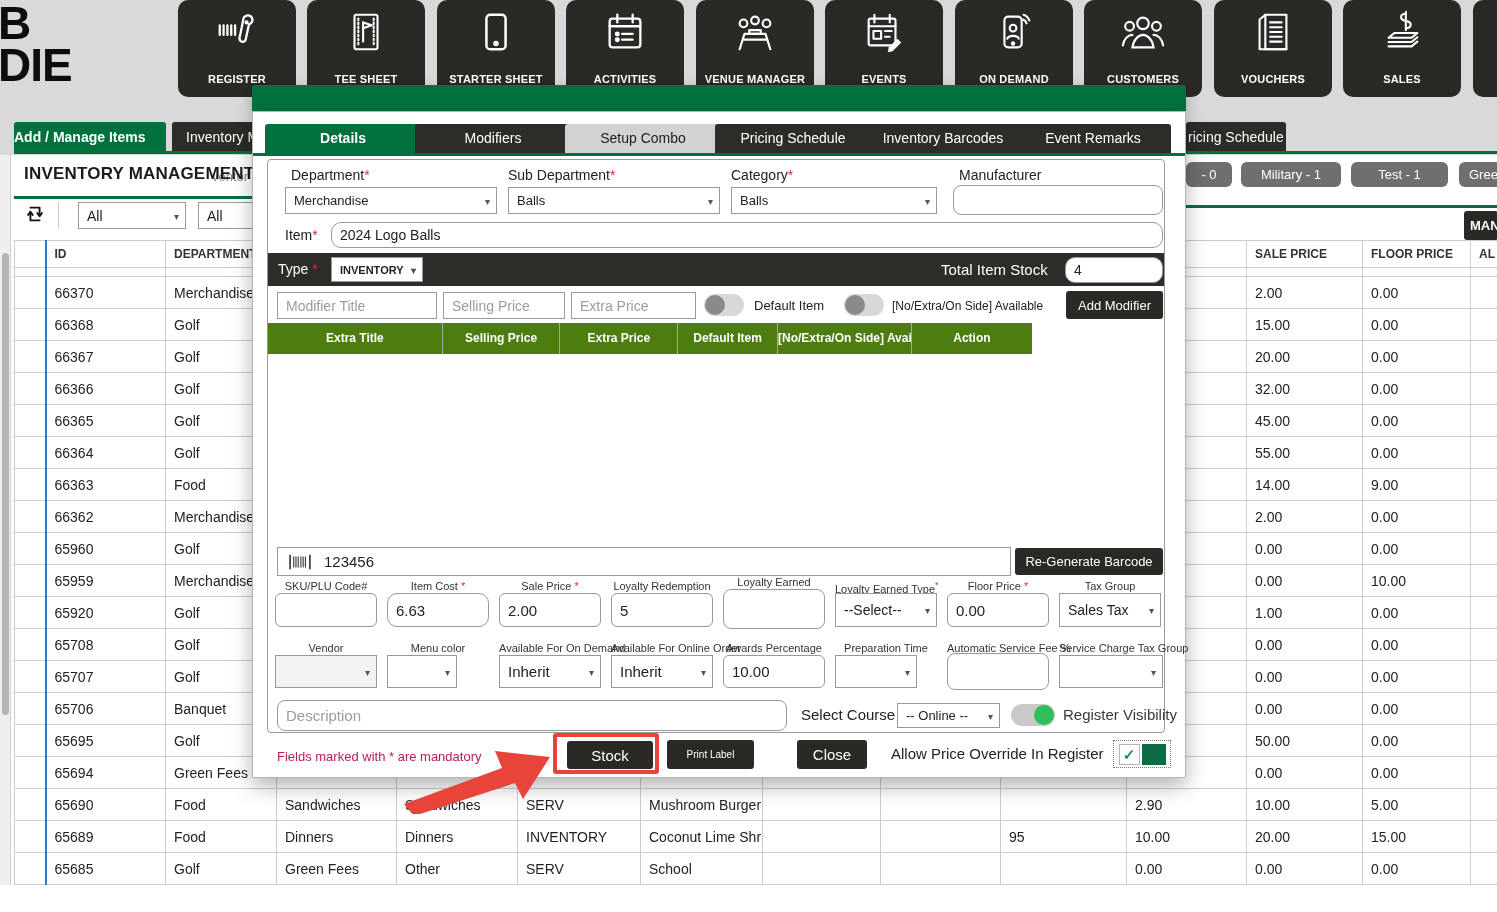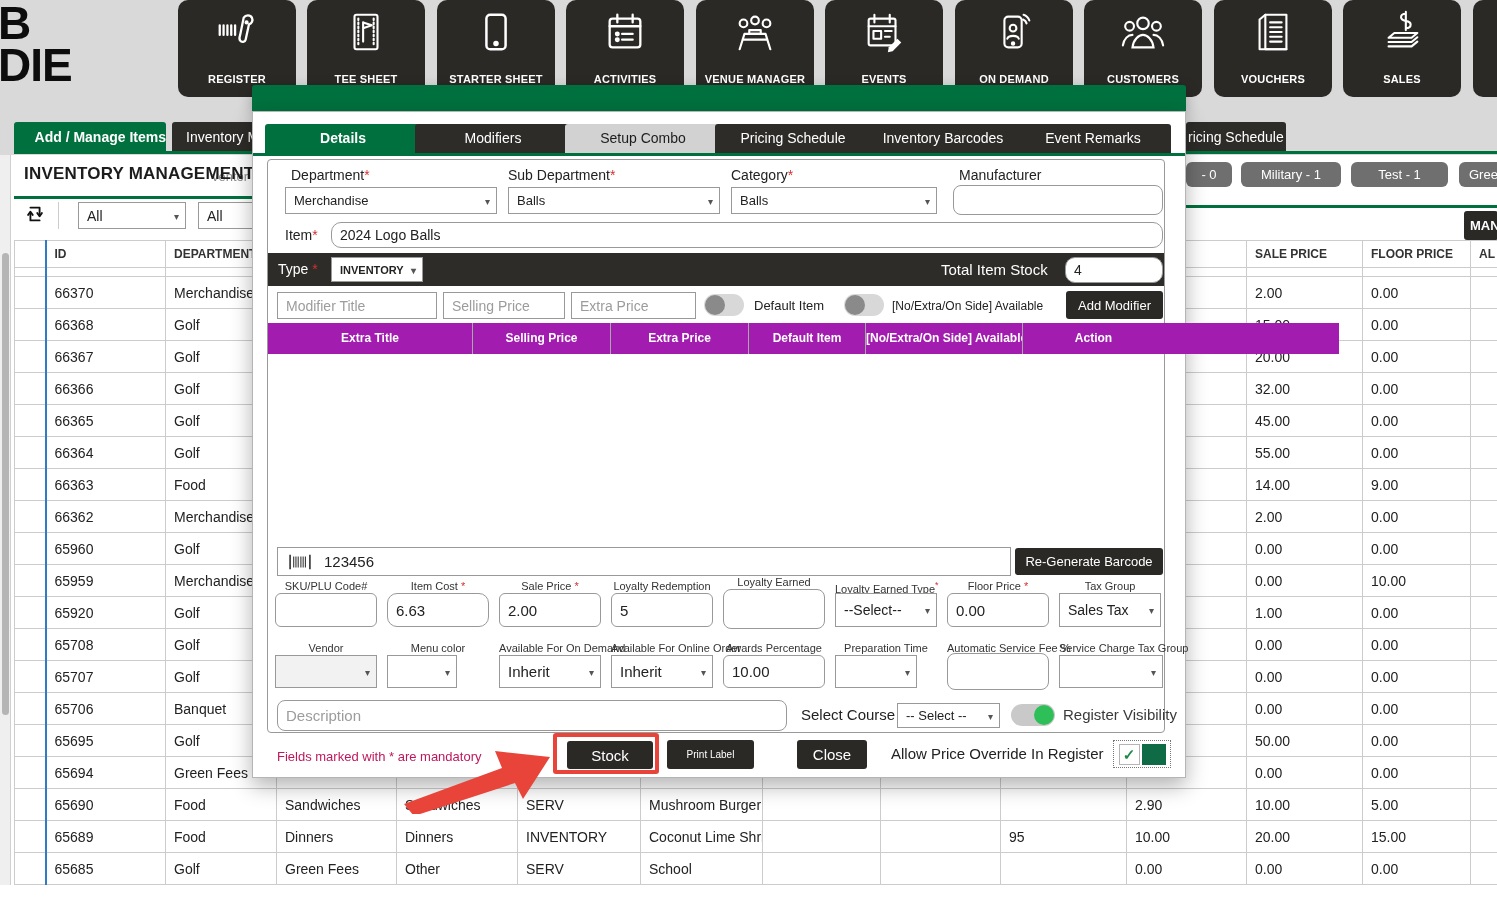--- a/index.html
+++ b/index.html
@@ -8,21 +8,21 @@
 .abs{position:absolute}
 
 .brand{position:absolute;left:-2px;top:2px;z-index:1;font-weight:800;color:#0d0d0d;line-height:.92;letter-spacing:-1px}
 .brand .b1{font-size:46px}
 .brand .b2{font-size:46px}
 .tile{position:absolute;top:0;width:118px;height:97px;background:#2b2926;border-radius:10px;z-index:1;cursor:pointer}
 .tile svg{position:absolute;top:9px;left:50%;transform:translateX(-50%)}
 .tile .tl{position:absolute;bottom:12px;width:100%;text-align:center;color:#fff;font-size:11px;font-weight:700;letter-spacing:.2px;white-space:nowrap;overflow:hidden}
 
 .content-bg{position:absolute;left:0;top:155px;width:1497px;height:757px;background:#fff;z-index:0}
-.tab{position:absolute;top:122px;height:30px;line-height:30px;text-align:right;font-size:14px;border-radius:3px 3px 0 0;z-index:2;cursor:pointer;white-space:nowrap}
+.tab{position:absolute;top:122px;height:30px;line-height:30px;text-align:left;font-size:14px;border-radius:3px 3px 0 0;z-index:2;cursor:pointer;white-space:nowrap}
 .green-bg{background:#00713e;color:#fff;font-weight:700}
 .dark-bg{background:#2e2c29;color:#fff}
 .hline{position:absolute;height:3px;background:#00713e;z-index:2}
 .page-title{position:absolute;left:24px;top:164px;font-size:17px;font-weight:800;color:#1c1c1c;z-index:3;letter-spacing:.2px}
 .overlap-x{position:absolute;left:212px;top:169px;font-size:13px;color:#8a8a8a;z-index:2}
 .pill{position:absolute;top:162px;height:25px;line-height:25px;background:#6f6f6f;color:#fff;font-size:13px;text-align:center;border-radius:6px;z-index:2;cursor:pointer;overflow:hidden;white-space:nowrap}
 .btn-dark{background:#2b2926;color:#fff;text-align:center;border-radius:3px;cursor:pointer;border:none;font-family:inherit}
 .sel{position:relative;background:#fff;border:1px solid #999;font-size:14px;color:#222;padding:0 18px 0 8px;display:flex;align-items:center;cursor:pointer;white-space:nowrap;overflow:hidden}
 .sel::after{content:"▾";position:absolute;right:6px;top:50%;transform:translateY(-50%);color:#555;font-size:10px}
 .inp{background:#fff;border:1px solid #999;font-size:14px;color:#222;padding:0 8px;font-family:inherit;outline:none}
@@ -42,21 +42,21 @@
 .modal-topbar{position:absolute;left:252px;top:85px;width:934px;height:26px;background:#00713e;border-radius:3px 3px 0 0;z-index:10;box-shadow:0 4px 14px rgba(0,0,0,.25)}
 .modal-body{position:absolute;left:252px;top:111px;width:934px;height:667px;background:#fff;border:1px solid #b5b5b5;z-index:10;box-shadow:0 8px 20px rgba(0,0,0,.3)}
 .mtab{position:absolute;top:12px;width:156px;height:29px;line-height:29px;text-align:center;font-size:14px;border-radius:3px 3px 0 0;cursor:pointer}
 .mtab.lite{background:#d2d2d2;color:#1d1d1d}
 .m-underline{position:absolute;left:0;top:41px;width:932px;height:3px;background:#00713e}
 .inner-box{position:absolute;left:14px;top:47px;width:898px;height:574px;border:1px solid #999;border-radius:4px}
 .lb{position:absolute;font-size:14px;color:#222;white-space:nowrap}
 .lb-s{position:absolute;font-size:11px;color:#333;white-space:nowrap;text-align:center}
 .req{color:#d43030}
 .type-bar{position:absolute;left:15px;top:141px;width:896px;height:33px;background:#2e2c29}
-.ghead{position:absolute;left:15px;top:211px;width:1071px;height:31px;background:#a21caf;display:flex}
+.ghead{position:absolute;left:15px;top:211px;width:764px;height:31px;background:#4d7c0f;display:flex}
 .ghead div{color:#fff;font-size:12px;font-weight:700;text-align:center;line-height:31px;border-right:1px solid #a8a8a8;overflow:hidden;white-space:nowrap}
 .toggle{position:absolute;border-radius:12px;cursor:pointer}
 .toggle .knob{position:absolute;width:20px;height:20px;border-radius:50%;top:1px}
 .tg-off{background:#d8d8d8}
 .tg-off .knob{left:1px;background:#8a8a8a}
 .tg-on{background:#c9c9c9}
 .tg-on .knob{right:1px;background:#2fbf58}
 .barcode-box{position:absolute;left:24px;top:435px;width:734px;height:29px;border:1px solid #999;border-radius:0;display:flex;align-items:center}
 .field-note{font-size:13px;color:#be185d}
 .ovr-wrap{position:absolute;left:860px;top:628px;width:58px;height:28px;border:1px dotted #777;display:flex;align-items:center;justify-content:center;gap:2px;cursor:pointer}
@@ -701,21 +701,21 @@
         <span></span>
       </div>
     <input class="inp abs" style="left: 694px; top: 541px; width: 102px; height: 37px; border-radius: 8px;">
     <div class="sel" style="position:absolute;left:806px;top:543px;width:104px;height:33px">
         <span></span>
       </div>
 
     <input class="inp abs" style="left: 24px; top: 588px; width: 510px; height: 31px; border-radius: 8px; font-size: 15px;" placeholder="Description">
     <div class="lb" style="left:548px;top:594px;font-size:15px">Select Course</div>
     <div class="sel" style="position:absolute;left:644px;top:591px;width:103px;height:25px;font-size:13px">
-        <span>-- Select --</span>
+        <span>-- Online --</span>
       </div>
     <div class="toggle tg-on" style="left:758px;top:592px;width:44px;height:22px">
         <div class="knob"></div>
       </div>
     <div class="lb" style="left:810px;top:594px;font-size:15px;color:#3a3a3a">Register Visibility</div>
 
     <div class="field-note abs" style="left:24px;top:637px">Fields marked with * are mandatory</div>
     <button class="btn-dark abs" style="left:314px;top:629px;width:86px;height:28px;font-size:15px">Stock</button>
     <button class="btn-dark abs" style="left:414px;top:628px;width:87px;height:29px;font-size:10px">Print Label</button>
     <button class="btn-dark abs" style="left:544px;top:628px;width:70px;height:29px;font-size:15px">Close</button>

